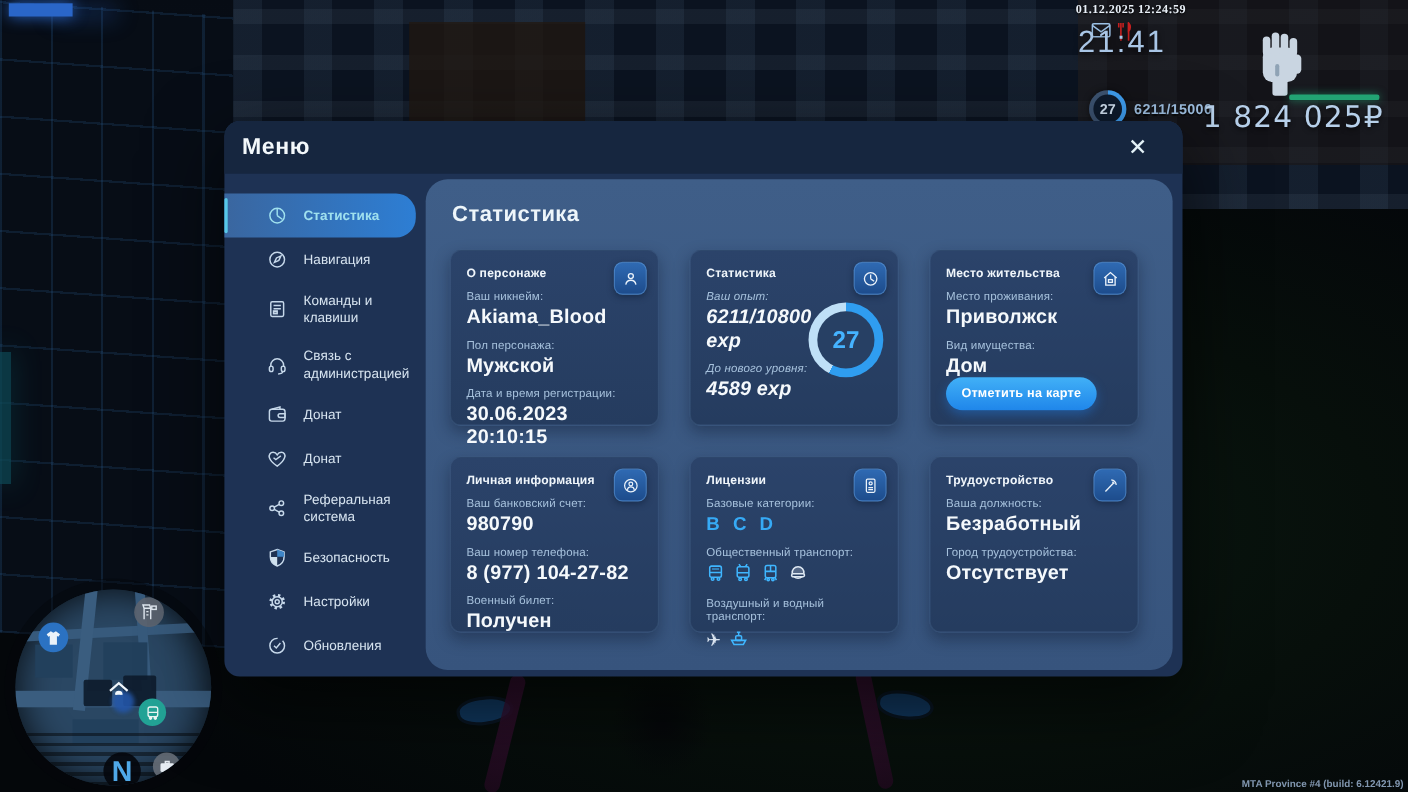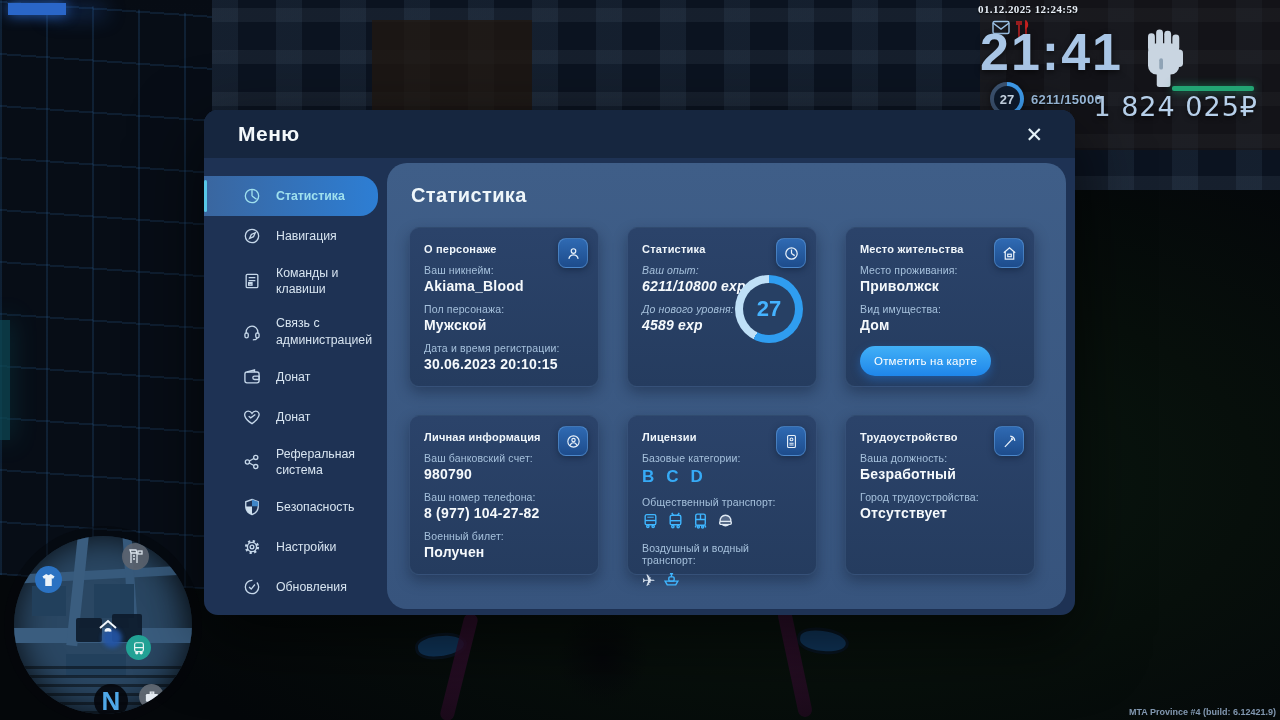--- a/index.html
+++ b/index.html
@@ -27,21 +27,21 @@
   .bike-mirror.l { left:415px; top:633px; transform:rotate(-8deg); }
   .bike-mirror.r { left:797px; top:628px; transform:rotate(6deg); }
   .bike-frame { position:absolute; width:14px; height:110px; background:linear-gradient(180deg,#3c1036,#200a1e); opacity:.8; border-radius:8px; }
   .bike-frame.l { left:452px; top:612px; transform:rotate(14deg); }
   .bike-frame.r { left:788px; top:608px; transform:rotate(-12deg); }
   .feet { position:absolute; left:545px; top:615px; width:115px; height:105px; background:radial-gradient(50% 60% at 50% 40%, #05070a 0%, transparent 80%); }
 
   
   .hud-date { position:absolute; left:978px; top:3px; font-size:11px; font-weight:bold; color:#e9f0f8; letter-spacing:.4px; text-shadow:0 1px 2px #000;font-family:Liberation Serif, serif; }
   .hud-icons { position:absolute; left:992px; top:20px; display:flex; gap:6px; align-items:flex-start; }
-  .hud-time { position:absolute; left:980px; top:22px; font-size:52px; font-weight:700; color:#a9c6e6; letter-spacing:2px; text-shadow:0 2px 6px rgba(0,0,0,.6); }
+  .hud-time { position:absolute; left:980px; top:22px; font-size:28px; font-weight:400; color:#a9c6e6; letter-spacing:2px; text-shadow:0 2px 6px rgba(0,0,0,.6); }
   .hud-level { position:absolute; left:990px; top:82px; display:flex; align-items:center; gap:7px; }
   .mini-ring { width:34px; height:34px; border-radius:50%;
     background:conic-gradient(from 0deg, #3f9ef0 calc(var(--p,57.5)*1%), #3d5472 0);
     display:flex; align-items:center; justify-content:center; box-shadow:0 0 6px rgba(0,0,0,.5); }
   .mini-ring .hole { width:26px; height:26px; border-radius:50%; background:#0e1b2d; display:flex; align-items:center; justify-content:center;
     font-size:13px; font-weight:bold; color:#d5e5f5; }
   .hud-exp { font-size:13px; color:#9fc0e2; font-weight:bold; letter-spacing:.3px; text-shadow:0 1px 2px #000; }
   .hud-fist { position:absolute; left:1138px; top:24px; }
   .hud-bar { position:absolute; left:1172px; top:86px; width:82px; height:5px; border-radius:2px; background:#22a473; box-shadow:0 0 8px rgba(34,164,115,.7); }
   .hud-money { position:absolute; right:22px; top:91px; font-family:"DejaVu Sans", sans-serif; font-size:27px; color:#b7d0ea; letter-spacing:1px; text-shadow:0 2px 5px rgba(0,0,0,.6); }
@@ -62,21 +62,21 @@
   .mm-player { position:absolute; left:88px; top:92px; width:20px; height:20px; border-radius:50%; background:#2456a8; filter:blur(2px); opacity:.9; }
   .mm-n { position:absolute; left:80px; top:148px; width:34px; height:34px; border-radius:50%; background:rgba(4,7,12,.9);
     display:flex; align-items:center; justify-content:center; font-size:26px; font-weight:bold; color:#4fa8e8; }
 
   .build-label { position:absolute; right:4px; bottom:3px; font-size:9px; font-weight:bold; color:rgba(150,175,205,.85); }
 
   
   .menu { position:absolute; left:204px; top:110px; width:871px; height:505px; border-radius:14px;
     background:#1e3254; box-shadow:0 24px 70px rgba(0,0,0,.65); }
   .menu-header { position:absolute; left:0; top:0; right:0; height:48px; background:#16263f; border-radius:14px 14px 0 0;
-    display:flex; align-items:center; padding:0 28px 0 34px; }
+    display:flex; align-items:center; padding:0 28px 0 16px; }
   .menu-title { font-size:21px; font-weight:bold; color:#f3f8fb; letter-spacing:.5px; }
   .menu-close { margin-left:auto; font-size:21px; color:#e4f2f8; cursor:pointer; line-height:1; padding:4px; }
 
   .sidebar { position:absolute; left:0; top:48px; bottom:0; width:184px; padding-top:18px; }
   .nav-item { position:relative; display:flex; align-items:center; gap:13px; padding:9px 8px 9px 37px; cursor:pointer; }
   .nav-icon { width:22px; height:22px; flex:none; display:flex; align-items:center; justify-content:center; }
   .nav-icon svg { stroke:#c6d8ea; }
   .nav-label { font-size:12.3px; color:#d7e4f0; line-height:1.32; max-width:112px; }
   .nav-item.active { background:linear-gradient(90deg,#3a669f 0%, #2d7ed4 100%); border-radius:0 18px 18px 0; margin-right:10px; }
   .nav-item.active::before { content:""; position:absolute; left:0; top:4px; bottom:4px; width:3px; border-radius:2px; background:#57c8e8; }
@@ -88,29 +88,29 @@
   .content-title { font-size:20px; font-weight:bold; color:#eef6fa; letter-spacing:.4px; margin:4px 0 20px 2px; }
   .cards { display:grid; grid-template-columns:repeat(3,190px); gap:28px; }
   .card { position:relative; height:160px; border-radius:10px; padding:12px 14px;
     background:linear-gradient(180deg,#2b436a 0%, #253c5f 100%);
     border:1px solid rgba(130,170,215,.14); box-shadow:0 6px 14px rgba(8,18,36,.35); }
   .card-title { font-size:11px; font-weight:bold; color:#f0f6fb; padding-top:3px; letter-spacing:.2px; }
   .badge { position:absolute; right:10px; top:10px; width:30px; height:30px; border-radius:8px;
     background:linear-gradient(180deg,#2f6ab3,#1d4c8c); border:1px solid rgba(110,170,230,.45);
     display:flex; align-items:center; justify-content:center; box-shadow:0 2px 6px rgba(10,25,50,.5); }
   .f-label { font-size:10.5px; color:#a6c1dc; margin-top:9px; letter-spacing:.15px; }
-  .f-value { font-size:14px; font-weight:bold; color:#f5f9fc; margin-top:2px; letter-spacing:.2px; }
+  .f-value { font-size:18px; font-weight:bold; color:#f5f9fc; margin-top:2px; letter-spacing:.2px; }
   .ring { position:absolute; right:13px; top:47px; width:68px; height:68px; border-radius:50%;
     background:conic-gradient(from 0deg, #2f9df0 calc(var(--p,57.5)*1%), #bfe0f7 0);
     display:flex; align-items:center; justify-content:center; }
   .ring .hole { width:52px; height:52px; border-radius:50%; background:#274064; display:flex; align-items:center; justify-content:center;
     font-size:22px; font-weight:bold; color:#45b3ff; }
   .card-fields-narrow { width:110px;font-style:italic; }
-  .map-btn { display:inline-block; margin-top:13px; padding:9px 14px; border:none; border-radius:16px; cursor:pointer;
-    background:linear-gradient(180deg,#41b0f7,#1f86ea); color:#fff; font-family:inherit; font-size:11.5px; font-weight:normal;
+  .map-btn { display:inline-block; padding:9px 14px; border:none; border-radius:16px; cursor:pointer;
+    background:linear-gradient(180deg,#41b0f7,#1f86ea); color:#fff; font-family:inherit; font-size:11.5px; font-weight:bold;
     letter-spacing:.2px; box-shadow:0 4px 10px rgba(30,120,220,.45); }
   .lic-letters { display:flex; gap:12px; margin-top:3px; font-size:17px; font-weight:bold; color:#36aaf6; }
   .lic-icons { display:flex; gap:8px; margin-top:4px; align-items:center; }
   .plane-glyph { font-family:"DejaVu Sans", sans-serif; font-size:16px; color:#d9e3ef; line-height:1; }
 </style>
 </head>
 <body>
 
 <div class="scene">
   <div class="ground"></div>

